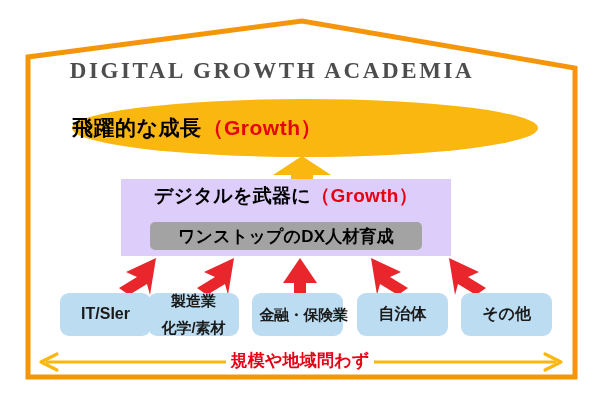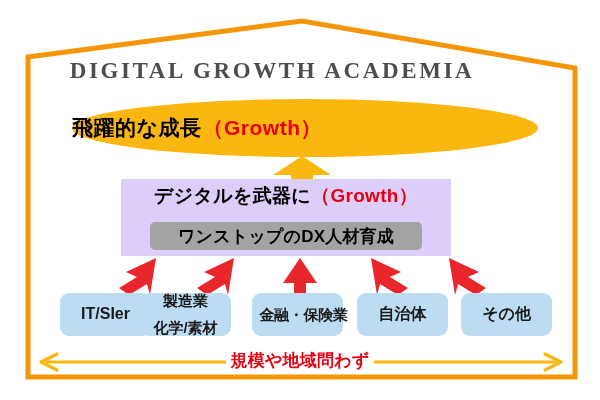--- a/index.html
+++ b/index.html
@@ -137,21 +137,21 @@
   }
   .segment-box.two-line .segment-line {
     font-size: 15px;
     line-height: 1.22;
   }
   .segment-box.small .segment-line {
     font-size: 15px;
     letter-spacing: -0.3px;
   }
   #seg-0 { left: 60px; }
-  #seg-1 { left: 140px; gap: 8px; }
+  #seg-1 { left: 148px; gap: 8px; }
   #seg-2 { left: 252px; padding-left: 12px; }
   #seg-3 { left: 357px; }
   #seg-4 { left: 461px; }
   
   #scope-caption {
     position: absolute;
     left: 0;
     top: 349px;
     width: 600px;
     text-align: center;

